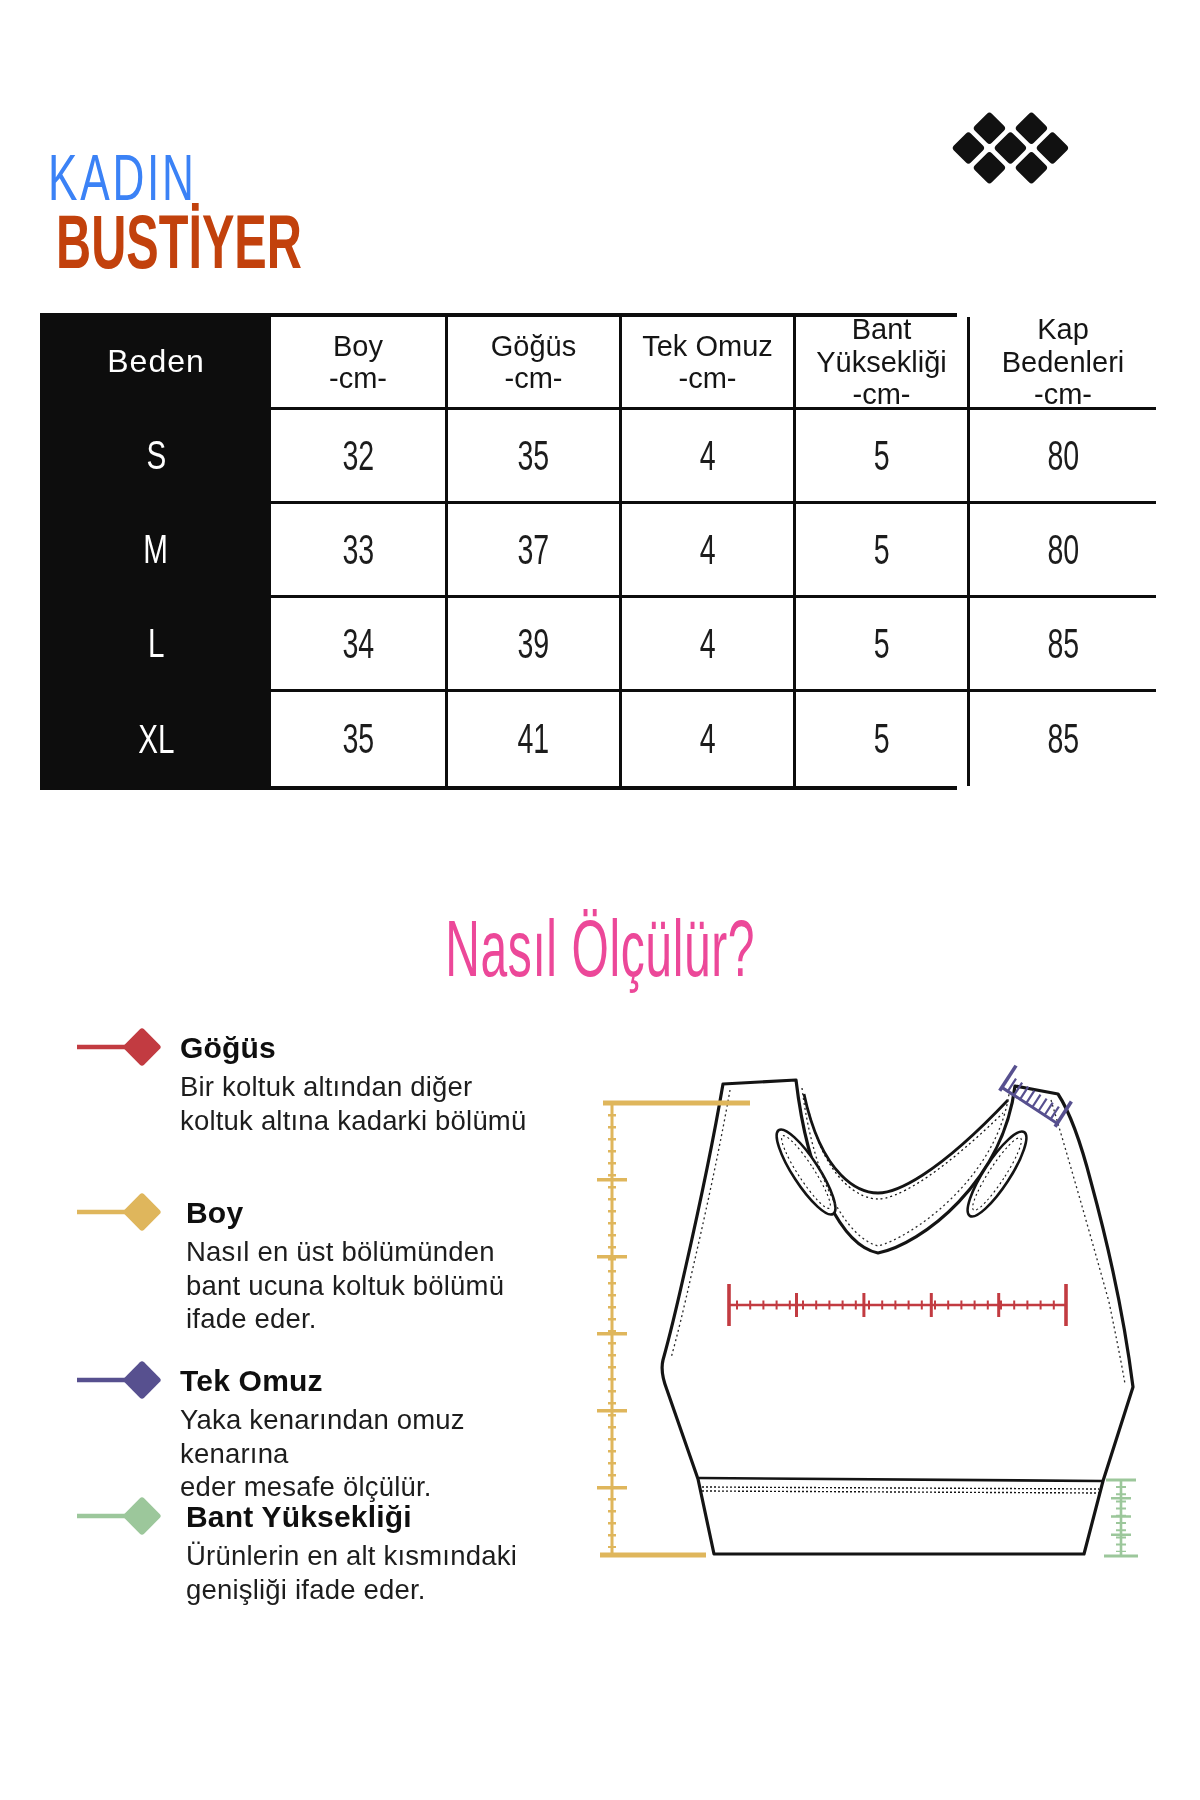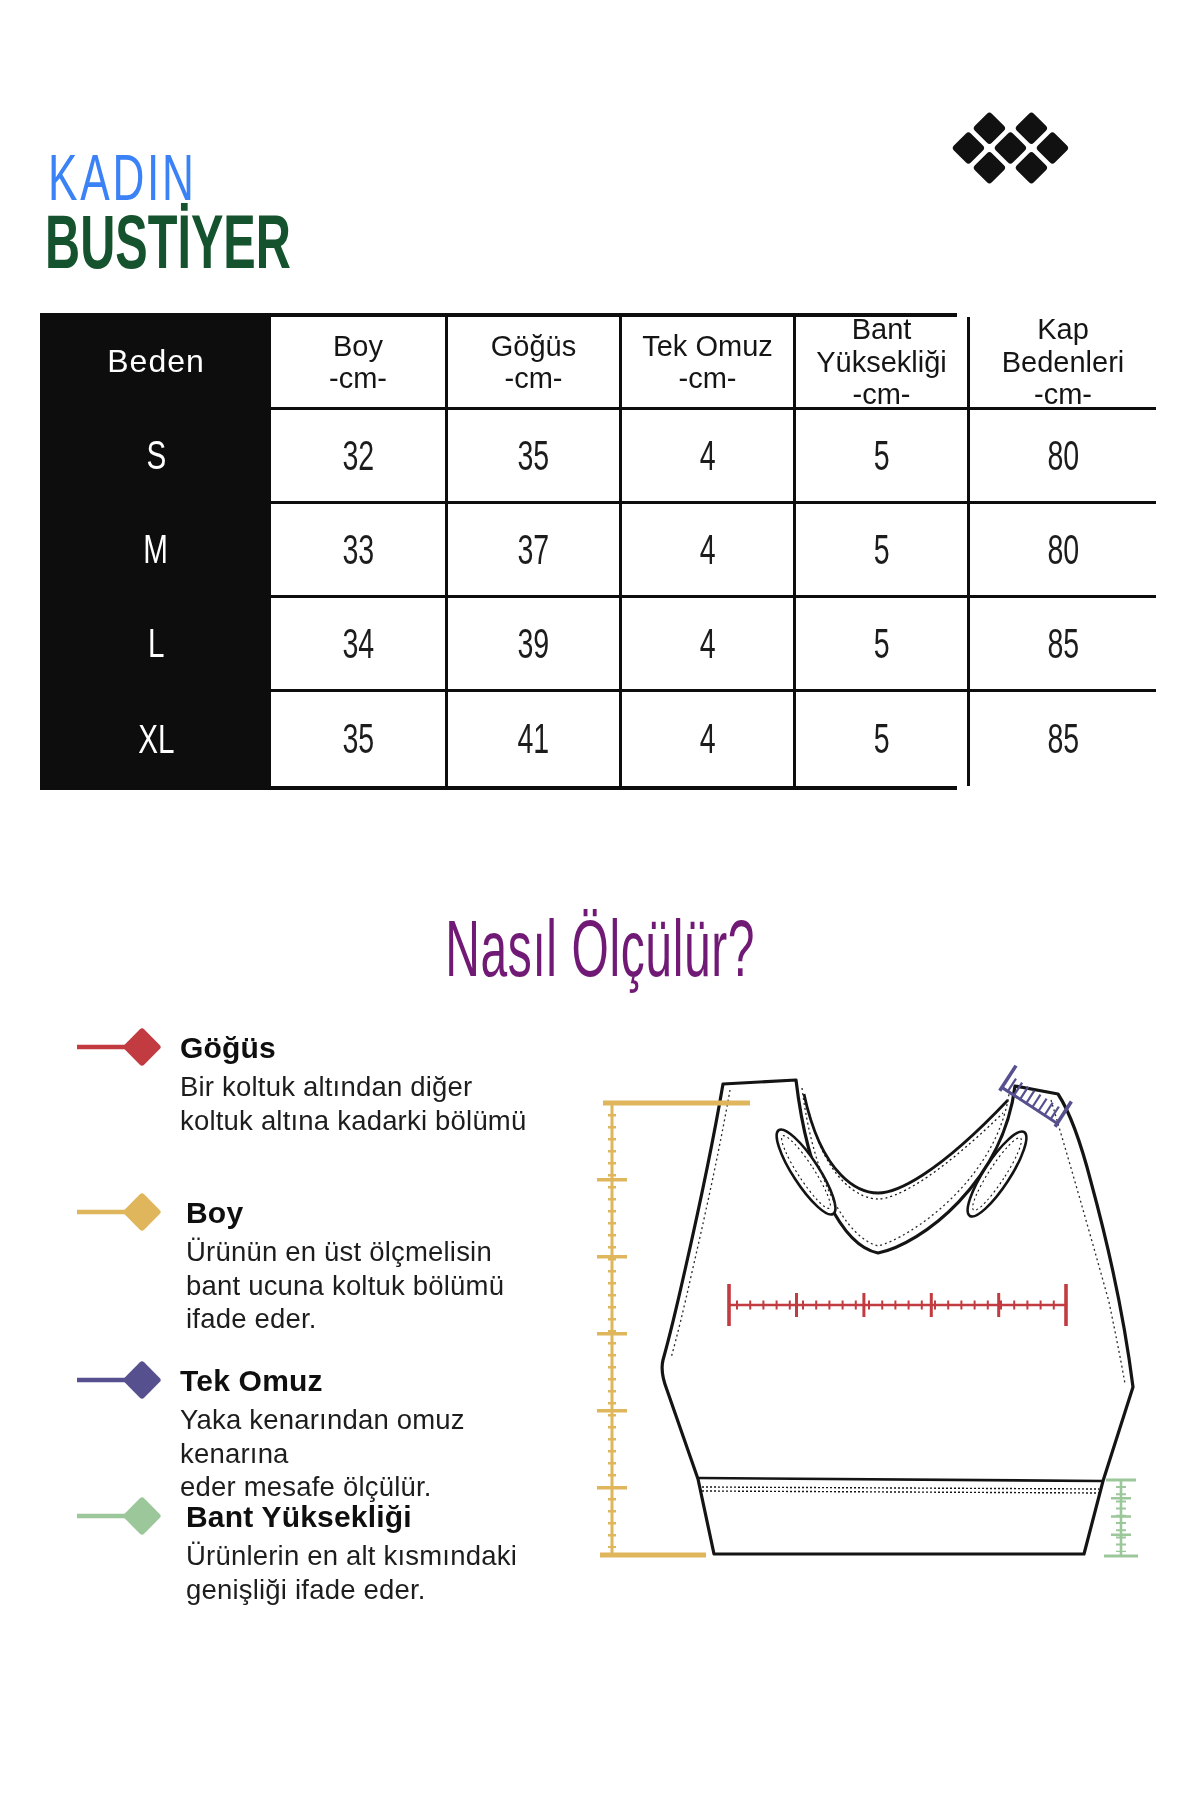--- a/index.html
+++ b/index.html
@@ -8,21 +8,21 @@
     position:relative; width:1200px; height:1800px; margin:0 auto;
     background:#ffffff; overflow:hidden;
     font-family:"Liberation Sans", sans-serif; color:#111;
   }
   .abs { position:absolute; }
   .cond { display:inline-block; transform:scaleX(var(--sx,.72)); transform-origin:left center; white-space:nowrap; }
   .cond-c { display:inline-block; transform:scaleX(var(--sx,.66)); transform-origin:center center; white-space:nowrap; }
 
   
   .category-title { left:48px; top:140px; font-size:65px; font-weight:400; letter-spacing:4px; color:#3b82f6; --sx:.68; }
-  .product-title  { left:45px; top:198px; font-size:76px; font-weight:700; letter-spacing:0px; color:#14532d; --sx:.64; }
+  .product-title  { left:56px; top:198px; font-size:76px; font-weight:700; letter-spacing:0px; color:#c2410c; --sx:.64; }
   .brand-logo { left:938px; top:100px; width:138px; height:96px; }
   .brand-name { left:780px; top:196px; width:390px; text-align:center; font-size:52px; font-weight:700; color:#0c0c0c; }
   .brand-name .cond-c { --sx:.76; letter-spacing:-1px; }
 
   
   .size-table {
     left:40px; top:313px; width:917px; height:477px;
     border:4px solid #0d0d0d;
     display:grid;
     grid-template-columns:227px 177px 174px 174px 174px 186px;
@@ -35,21 +35,21 @@
   }
   .cell.last-col { border-right:none; }
   .cell.last-row { border-bottom:none; }
   .cell.dark { background:#0d0d0d; color:#fff; border-right:3px solid #0d0d0d; }
   .cell .hdr-label { padding:0 6px; }
   .cell .num { font-size:42px; font-weight:400; color:#1c1c1c; --sx:.68; transform-origin:center; }
   .cell.dark.beden-hdr { font-size:32px; letter-spacing:1px; }
   .cell .size-letter { font-size:40px; color:#fff; --sx:.74; transform-origin:center; }
 
   
-  .measure-title { left:0; top:903px; width:1200px; text-align:center; font-size:80px; font-weight:400; color:#701a75; }
+  .measure-title { left:0; top:903px; width:1200px; text-align:center; font-size:80px; font-weight:400; color:#ec4899; }
   .measure-title .cond-c { --sx:.60; letter-spacing:1px; }
 
   .legend-item { position:absolute; left:0; }
   .legend-icon { position:absolute; left:75px; top:-8px; width:92px; height:48px; }
   .legend-text { position:absolute; left:180px; top:0; width:370px; }
   .legend-name { font-size:30px; font-weight:700; color:#0f0f0f; letter-spacing:.2px; }
   .legend-line { font-size:27.5px; line-height:33.5px; color:#1d1d1d; letter-spacing:.2px; }
   .legend-lines { margin-top:5px; }
 
   .diagram { left:560px; top:1060px; width:600px; height:520px; }
@@ -199,21 +199,21 @@
   </div>
 
   <div class="legend-item" style="top:1196px;">
     <svg class="legend-icon" viewBox="0 0 92 48">
       <line x1="2" y1="24" x2="50" y2="24" stroke-width="4.5" stroke="#dfb65c"></line>
       <rect x="53" y="10" width="28" height="28" rx="3" transform="rotate(45 67 24)" fill="#dfb65c"></rect>
     </svg>
     <div class="legend-text" style="left:186px;">
       <div class="legend-name">Boy</div>
       <div class="legend-lines">
-        <div class="legend-line">Ürünün en üst ölçmelisin</div>
+        <div class="legend-line">Nasıl en üst bölümünden</div>
         <div class="legend-line">bant ucuna koltuk bölümü</div>
         <div class="legend-line">ifade eder.</div>
       </div>
     </div>
   </div>
 
   <div class="legend-item" style="top:1364px;">
     <svg class="legend-icon" viewBox="0 0 92 48">
       <line x1="2" y1="24" x2="50" y2="24" stroke-width="4.5" stroke="#57508f"></line>
       <rect x="53" y="10" width="28" height="28" rx="3" transform="rotate(45 67 24)" fill="#57508f"></rect>

